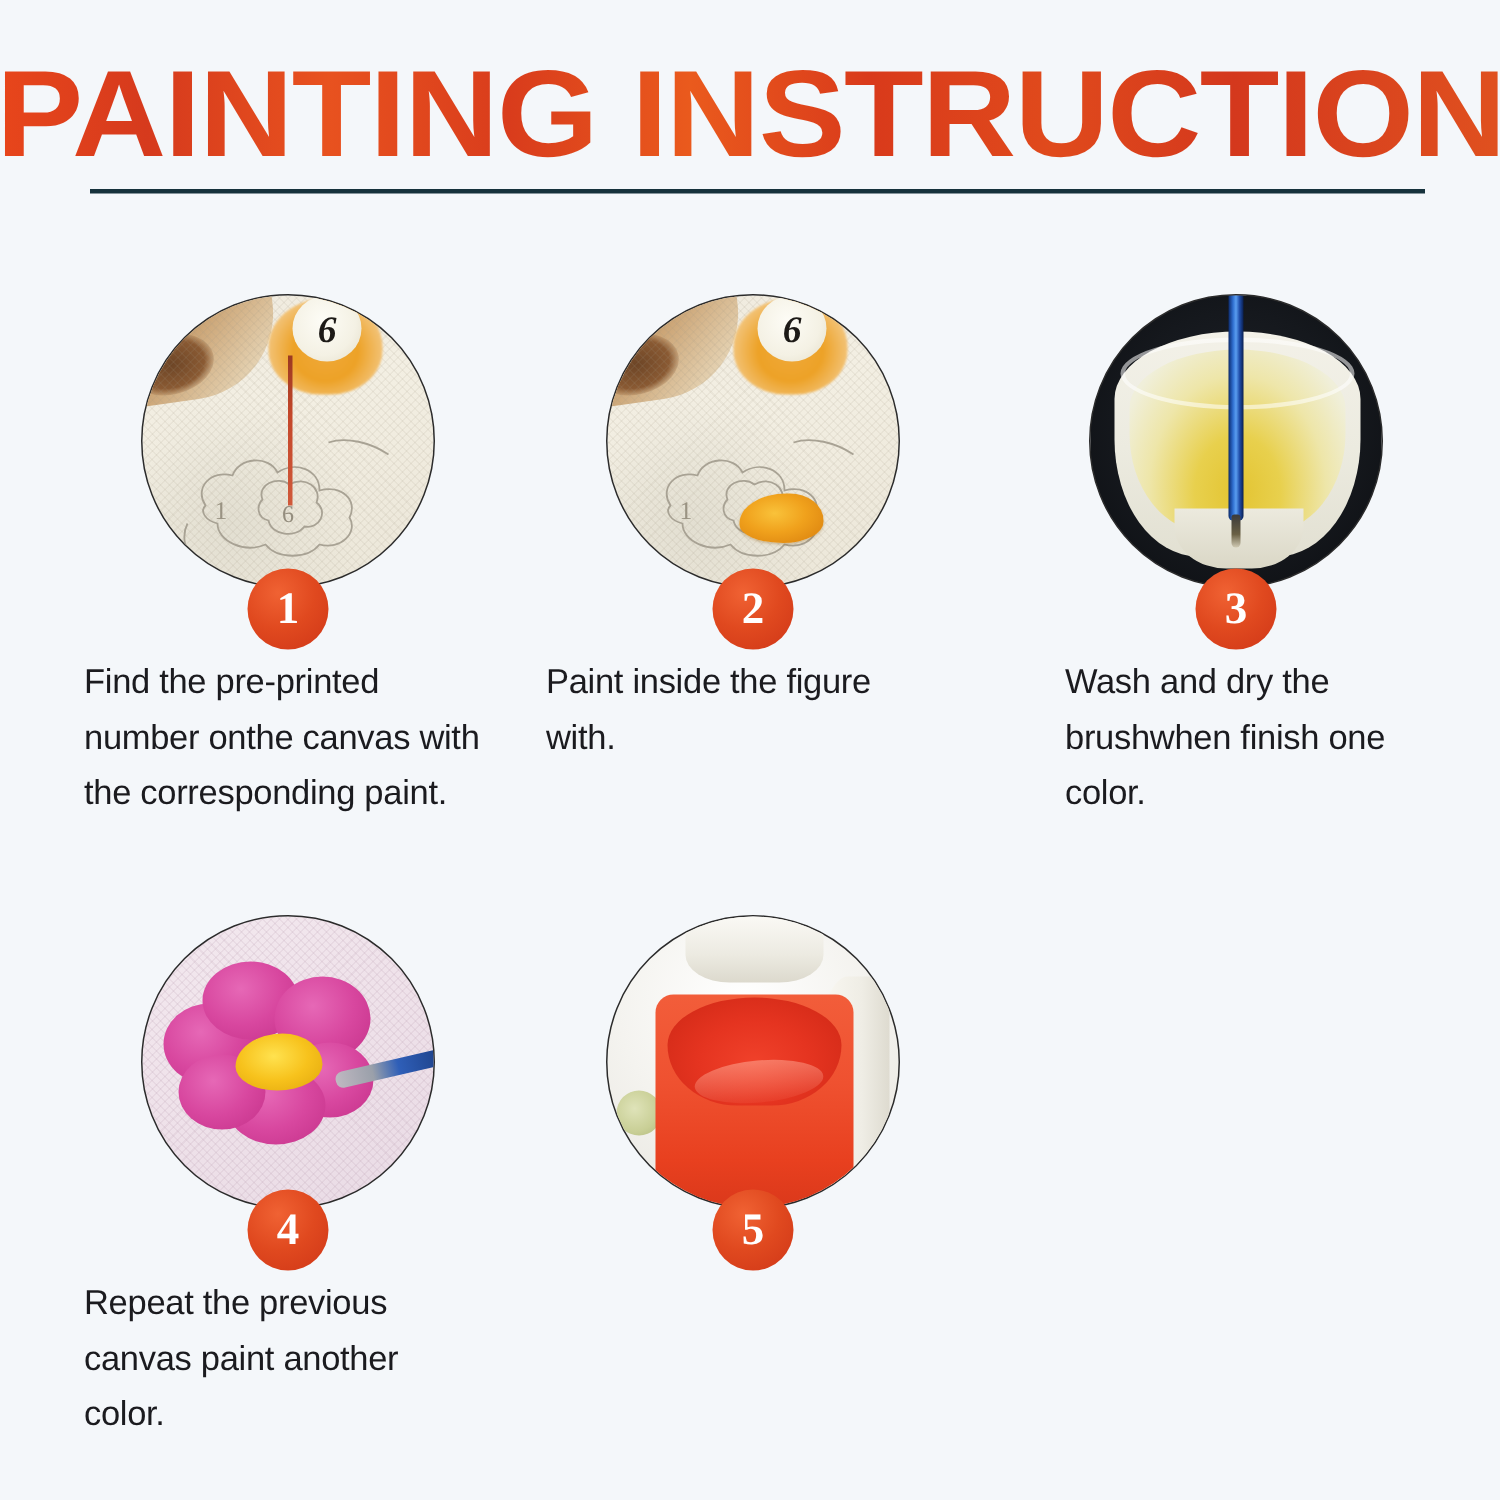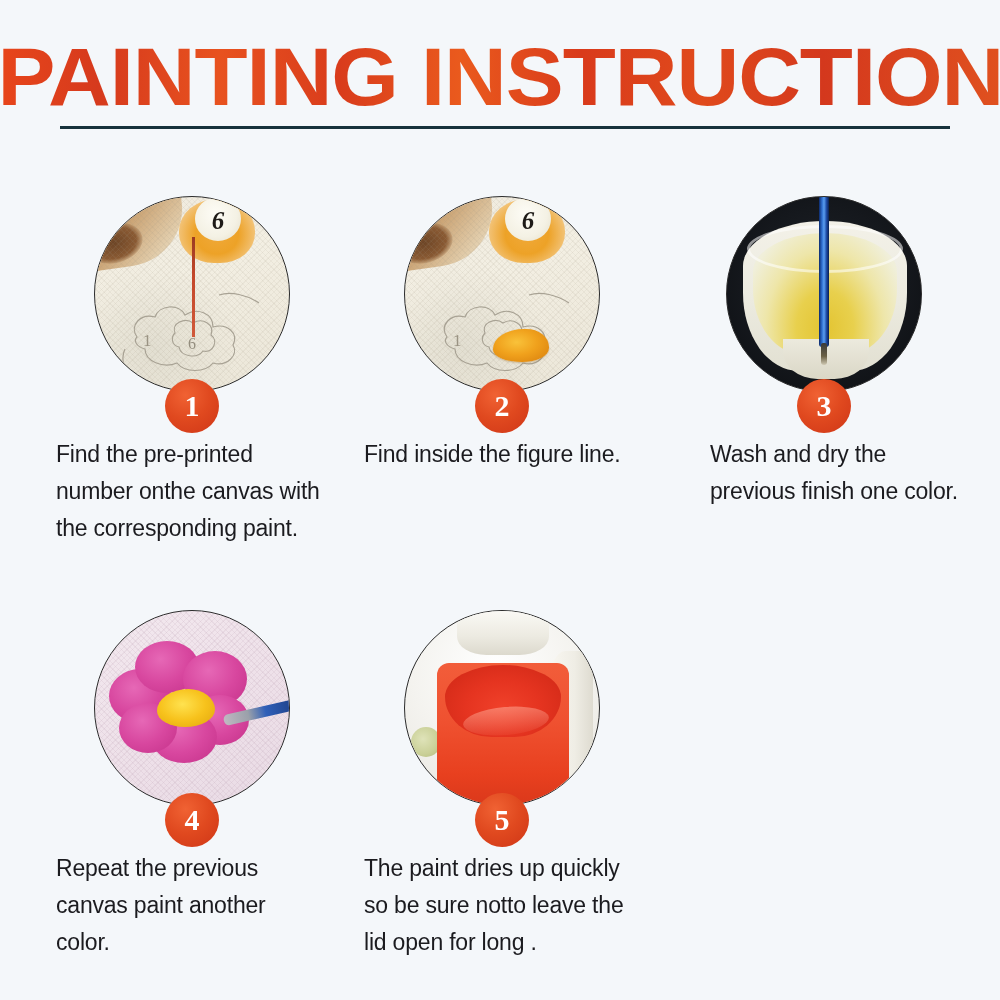--- a/index.html
+++ b/index.html
@@ -370,38 +370,38 @@
             </svg>
             <div class="pot"></div>
             <div class="pot-cap"></div>
             <div class="pot-num">6</div>
             <div class="num-1-print">1</div>
             <div class="blob"></div>
           </div>
         </div>
         <div class="badge">2</div>
       </div>
-      <div class="caption">Find inside the figure line.</div>
+      <div class="caption">Paint inside the figure with.</div>
     </div>
 
     <div class="card col3">
       <div class="photo-wrap">
         <div class="photo darkbg">
           <div class="photo-inner">
             <div class="cup"></div>
             <div class="cup-water"></div>
             <div class="cup-rim"></div>
             <div class="cup-base"></div>
             <div class="brush"></div>
             <div class="brush-tip"></div>
           </div>
         </div>
         <div class="badge">3</div>
       </div>
-      <div class="caption">Wash and dry the previous finish one color.</div>
+      <div class="caption">Wash and dry the brushwhen finish one color.</div>
     </div>
 
   </div>
 
   <div class="row">
 
     <div class="card col1">
       <div class="photo-wrap">
         <div class="photo canvas-pink">
           <div class="photo-inner">
@@ -428,18 +428,17 @@
             <div class="pot5-green"></div>
             <div class="pot5-side"></div>
             <div class="pot5-lid"></div>
             <div class="pot5-body"></div>
             <div class="pot5-paint"></div>
             <div class="pot5-hilite"></div>
           </div>
         </div>
         <div class="badge">5</div>
       </div>
-      <div class="caption">The paint dries up quickly so be sure notto leave the lid open for long .</div>
     </div>
 
   </div>
 
 </div>
 
 </body></html>

